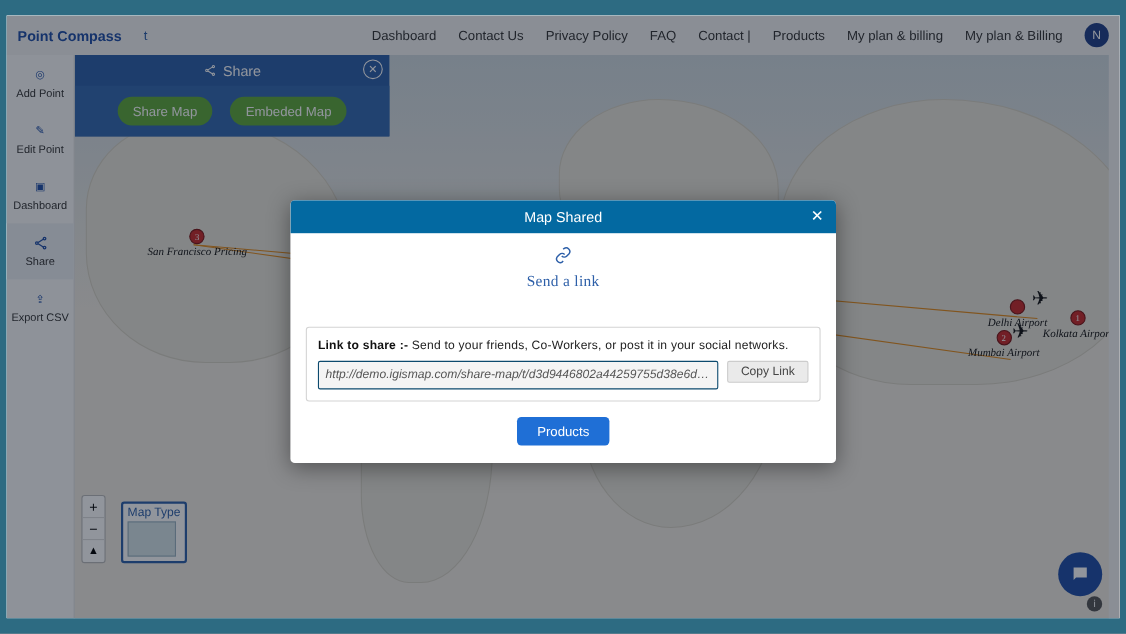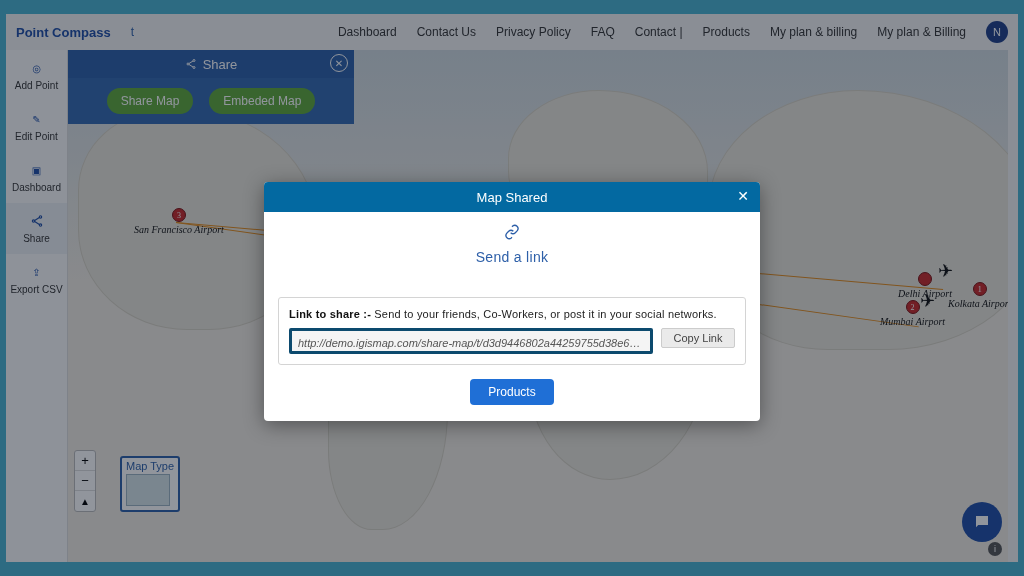--- a/index.html
+++ b/index.html
@@ -101,21 +101,21 @@
   
   .zoom-ctrl {
     position: absolute; left: 6px; bottom: 50px; width: 22px;
     background:#fff; border:1px solid #bbb; border-radius:3px;
     display:flex; flex-direction:column;
   }
   .zoom-ctrl div { height:20px; display:flex;align-items:center;justify-content:center; font-size:13px; border-bottom:1px solid #ddd; cursor:pointer;}
   .zoom-ctrl div:last-child { border-bottom:none; font-size:10px;}
 
   .maptype {
-    position:absolute; left: 52px; bottom: 50px;
+    position:absolute; left: 42px; bottom: 50px;
     border:2px solid #2d5fa8; border-radius:3px; padding:2px 4px 4px 4px; background:#fff;
     font-size:11px; color:#2d5fa8;
   }
   .maptype .thumb { width:44px; height:32px; background: #d5e4e8; margin-top:2px; border:1px solid #9bb3c2;}
 
   
   .chat-fab {
     position:absolute; right: 16px; bottom: 20px;
     width: 40px; height: 40px; border-radius:50%; background:#1f4ea6; cursor:pointer;
     display:flex;align-items:center;justify-content:center; color:#fff;
@@ -139,29 +139,29 @@
   .modal-head {
     height: 30px; background:#0369a1; color:#fff; font-size:13px;
     display:flex; align-items:center; justify-content:center; position:relative;
   }
   .modal-close {
     position:absolute; right:8px; top:5px; width:18px; height:18px;
     display:flex;align-items:center;justify-content:center; cursor:pointer; font-size:14px;
   }
   .modal-body { padding: 10px 14px 16px 14px; text-align:center; color:#333; }
   .link-icon { color:#2d5fa8; font-size:14px; margin-top: 2px; }
-  .send-title { color:#2d5fa8; font-size:14px; margin: 6px 0 12px 0; letter-spacing: 0.3px;}
+  .send-title { color:#2d5fa8; font-size:14px; margin: 6px 0 12px 0; letter-spacing: 0.3px; font-family: Liberation Serif, serif;}
   .link-box {
     border:1px solid #d4d4d4; border-radius:3px; padding:10px 10px; text-align:left;margin-top:32px;
   }
   .link-label { font-size:11px; color:#222; letter-spacing:0.2px;}
   .link-label strong { color:#111; }
   .link-row { display:flex; gap:8px; margin-top:8px; }
   .link-input {
-    flex:1; height:26px; background:#f4f4f4; border:3px solid #0c4a6e; border-radius:2px;
+    flex:1; height:26px; background:#f4f4f4; border:1px solid #0c4a6e; border-radius:2px;
     font-size:11px; font-style:italic; color:#555; padding:0 6px;
     white-space:nowrap; overflow:hidden; text-overflow:ellipsis; line-height:24px;
   }
   .copy-btn {
     width:74px; height:20px; background:#eaeaea; border:1px solid #ccc; border-radius:2px;
     font-size:11px; color:#444; cursor:pointer;
   }
   .preview-btn {
     margin-top:14px; background:#1f6fd6; color:#fff; border:none;
     padding:6px 18px; border-radius:4px; font-size:12px; cursor:pointer;
@@ -227,21 +227,21 @@
     <div class="land sa"></div>
     <div class="land eu"></div>
     <div class="land af"></div>
     <div class="land as"></div>
 
     <div class="route-line" style="left:108px; top:172px; width:770px; transform:rotate(5deg);"></div>
     <div class="route-line" style="left:108px; top:172px; width:750px; transform:rotate(8deg);"></div>
 
     <div class="marker" style="left:66px; top:158px;">
       <div class="dot">3</div>
-      <span>San Francisco Airport</span>
+      <span>San Francisco Pricing</span>
     </div>
     <div class="marker" style="left:812px; top:250px;">
       <div class="dot">2</div>
       <span>Mumbai Airport</span>
     </div>
     <div class="marker" style="left:880px; top:232px;">
       <div class="dot">1</div>
       <span>Kolkata Airport</span>
     </div>
     <div class="marker" style="left:830px; top:222px;">

